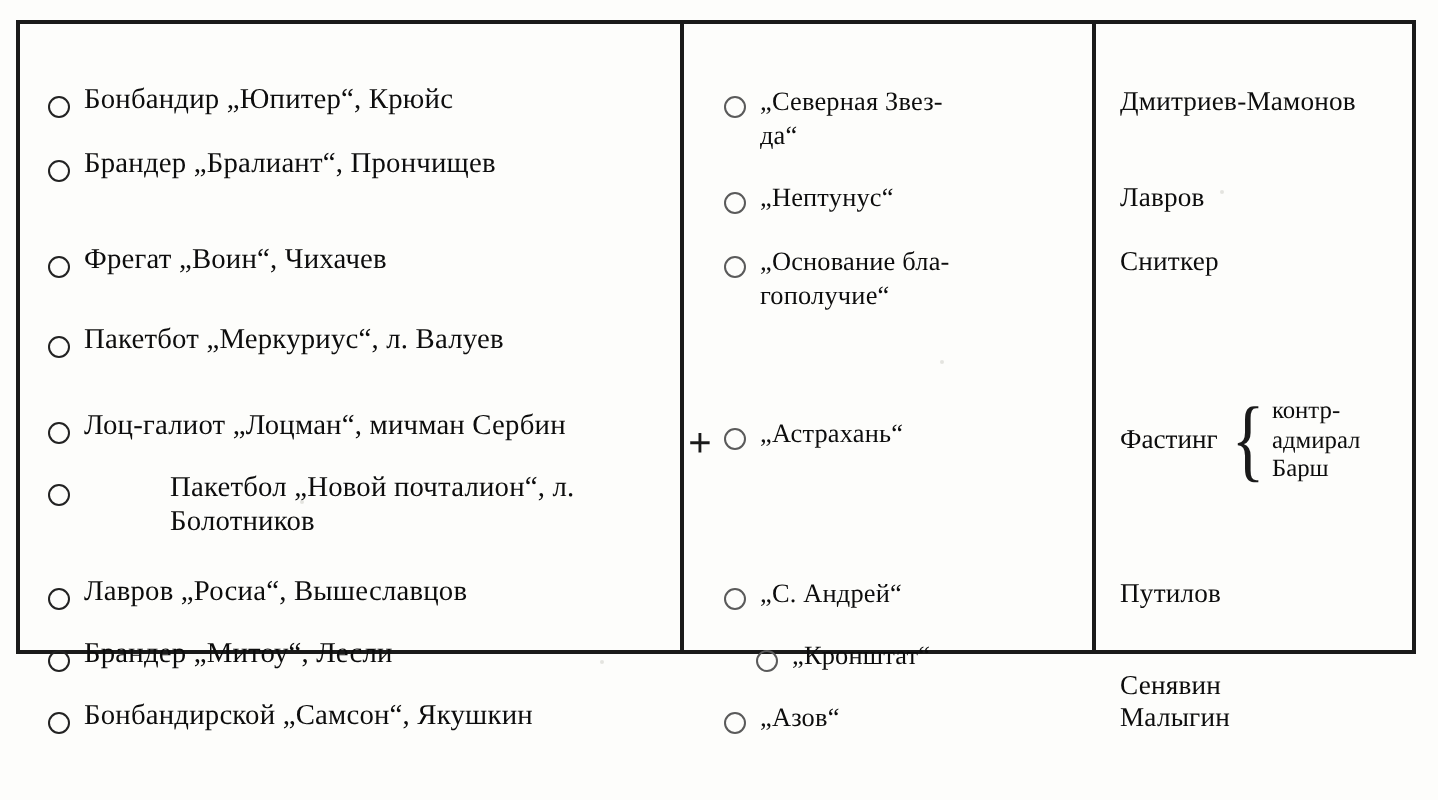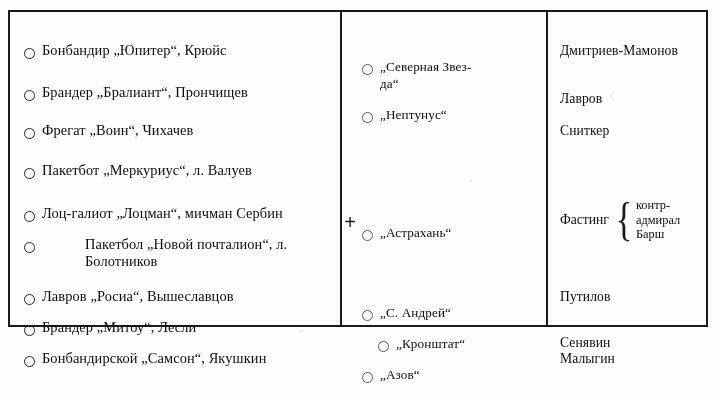--- a/index.html
+++ b/index.html
@@ -77,21 +77,21 @@
     font-size: 14.2px;
     line-height: 17px;
     letter-spacing: 0.1px;
     white-space: pre-line;
   }
   .col-left .txt  { font-size: 14.4px; }
   .col-mid .txt   { font-size: 13.2px; }
   .col-right .txt { font-size: 13.6px; }
 
   .left-row  { padding-left: 14px; padding-right: 6px; }
-  .mid-row   { padding-left: 20px; padding-right: 6px; margin-top: 16px; }
+  .mid-row   { padding-left: 20px; padding-right: 6px; }
   .right-row { padding-left: 12px; padding-right: 16px; }
 
   
   .plus-sign {
     position: absolute;
     left: 330px;
     top: 200px;
     width: 20px;
     text-align: center;
     font-size: 20px;
@@ -149,21 +149,21 @@
     <div class="vline vline-1"></div>
     <div class="vline vline-2"></div>
 
     <div class="col col-left">
 
       <div class="row left-row" style="top:30px;">
         <span class="bullet"></span>
         <span class="txt">Бонбандир „Юпитер“, Крюйс</span>
       </div>
 
-      <div class="row left-row" style="top:72px;align-items:flex-end;">
+      <div class="row left-row" style="top:62px;align-items:flex-end;">
         <span class="bullet"></span>
         <span class="txt">Брандер „Бралиант“, Прончищев</span>
       </div>
 
       <div class="row left-row" style="top:110px;">
         <span class="bullet"></span>
         <span class="txt">Фрегат „Воин“, Чихачев</span>
       </div>
 
       <div class="row left-row" style="top:150px;">
@@ -204,20 +204,25 @@
         <span class="bullet faint"></span>
         <span class="txt">„Северная Звез-
 да“</span>
       </div>
 
       <div class="row mid-row" style="top:78px;">
         <span class="bullet faint"></span>
         <span class="txt">„Нептунус“</span>
       </div>
 
+      <div class="row mid-row" style="top:110px;">
+        <span class="bullet faint"></span>
+        <span class="txt">„Основание бла-
+гополучие“</span>
+      </div>
 
       <div class="row mid-row" style="top:196px;">
         <span class="bullet faint"></span>
         <span class="txt">„Астрахань“</span>
       </div>
 
       <div class="row mid-row" style="top:276px;">
         <span class="bullet faint"></span>
         <span class="txt">„С. Андрей“</span>
       </div>

